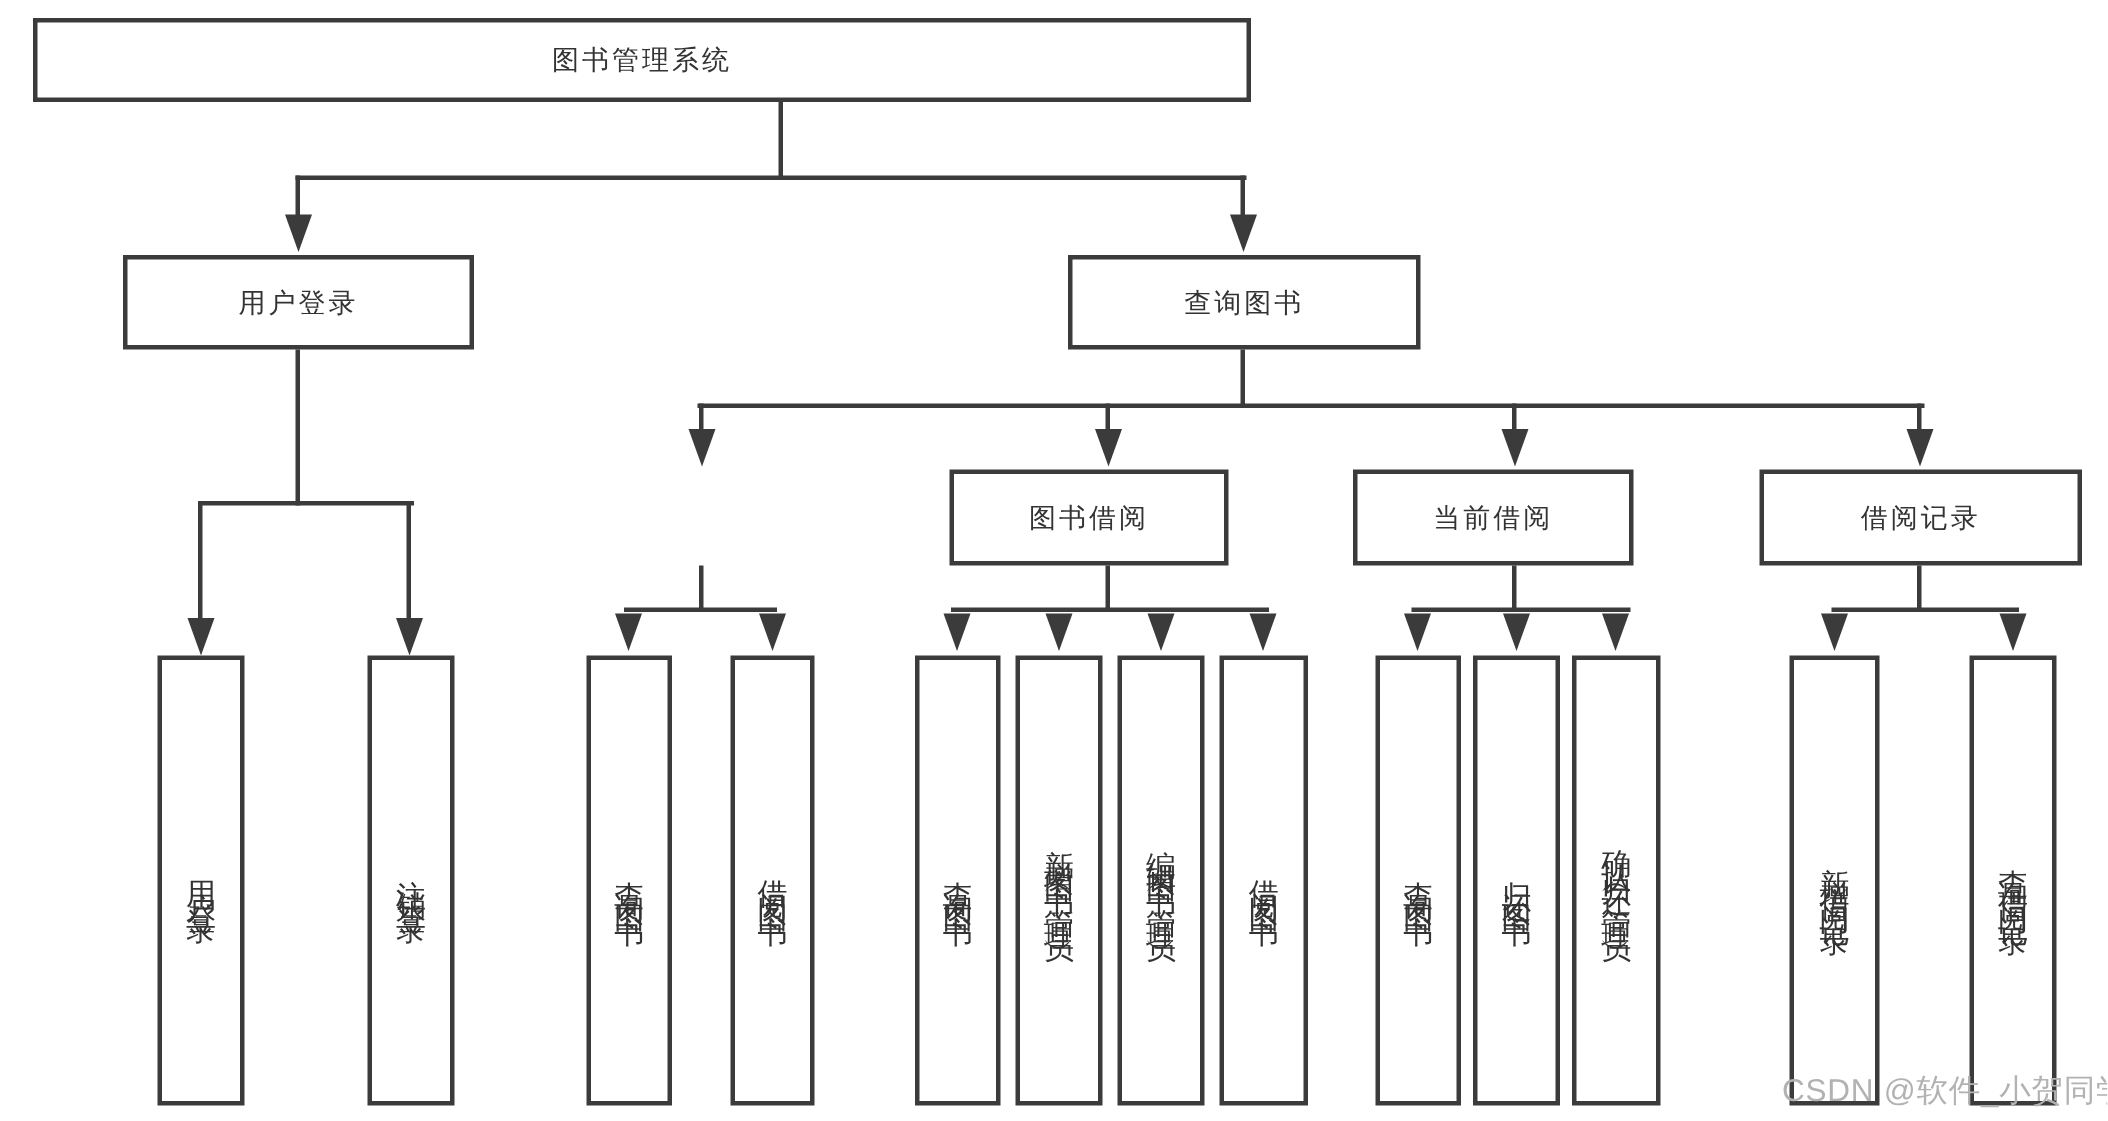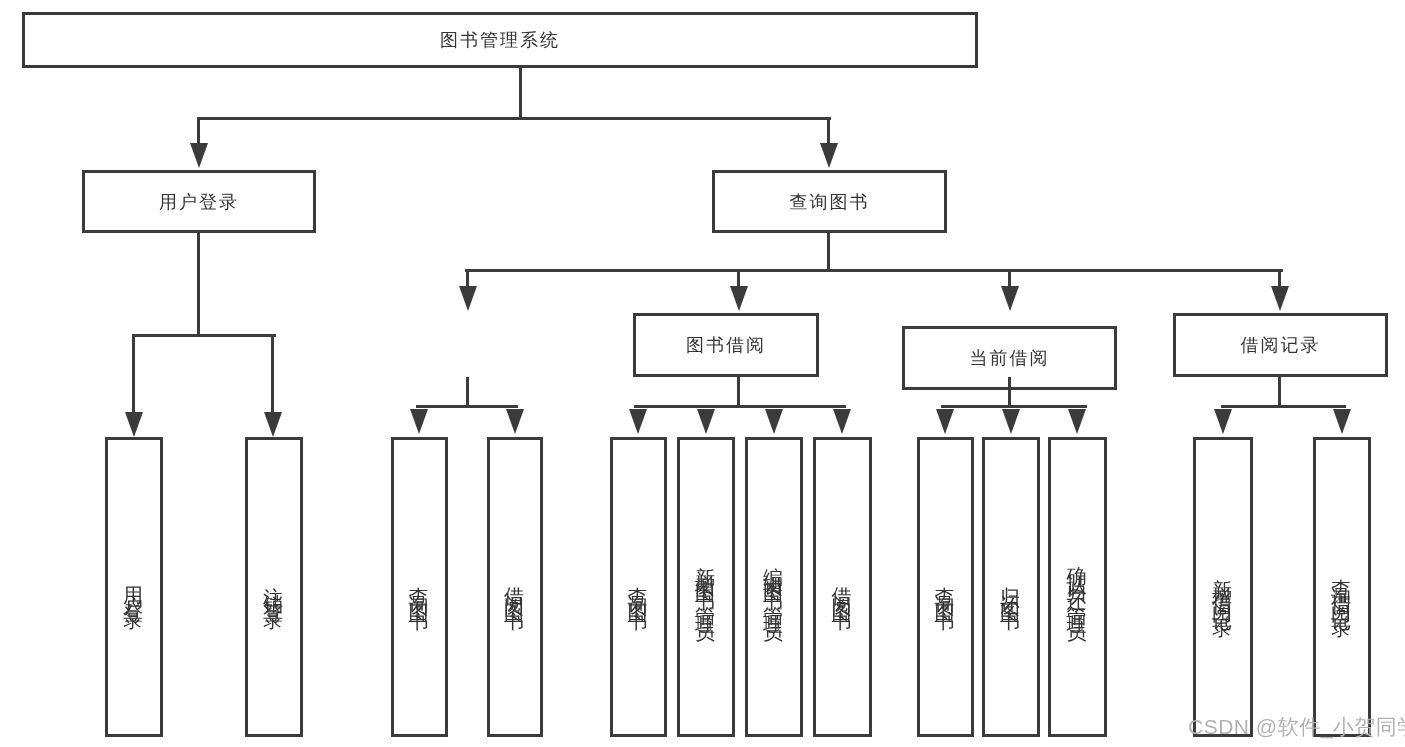--- a/index.html
+++ b/index.html
@@ -52,21 +52,21 @@
     white-space: nowrap;
     z-index: 5;
     letter-spacing: 0.5px;
   }
 </style>
 </head>
 <body>
 
 <div id="canvas">
 
-  <div class="node" style="left:22px; top:12px; width:956px; height:56px;">图书管理系统</div>
+  <div class="node" style="left:22px; top:12px; width:812px; height:56px;">图书管理系统</div>
 
   <div class="vl" style="left:519px; top:68px;  width:3px; height:52px;"></div>
   <div class="hl" style="left:197px; top:117px; width:634px; height:3px;"></div>
   <div class="vl" style="left:197px; top:117px; width:3px; height:29px;"></div>
   <div class="arr" style="left:190px; top:143px;"></div>
   <div class="vl" style="left:827px; top:117px; width:3px; height:29px;"></div>
   <div class="arr" style="left:820px; top:143px;"></div>
 
   <div class="node" style="left:82px; top:170px; width:234px; height:63px;">用户登录</div>
   <div class="node" style="left:712px; top:170px; width:235px; height:63px;">查询图书</div>
@@ -83,21 +83,21 @@
   <div class="vl" style="left:466px;  top:269px; width:3px; height:17px;"></div>
   <div class="arr" style="left:459px;  top:286px;"></div>
   <div class="vl" style="left:737px;  top:269px; width:3px; height:17px;"></div>
   <div class="arr" style="left:730px;  top:286px;"></div>
   <div class="vl" style="left:1008px; top:269px; width:3px; height:17px;"></div>
   <div class="arr" style="left:1001px; top:286px;"></div>
   <div class="vl" style="left:1278px; top:269px; width:3px; height:17px;"></div>
   <div class="arr" style="left:1271px; top:286px;"></div>
 
   <div class="node" style="left:633px; top:313px; width:186px; height:64px;">图书借阅</div>
-  <div class="node" style="left:902px; top:326px; width:215px; height:64px;">当前借阅</div>
+  <div class="node" style="left:902px; top:313px; width:187px; height:64px;">当前借阅</div>
   <div class="node" style="left:1173px; top:313px; width:215px; height:64px;">借阅记录</div>
 
   <div class="vl" style="left:466px; top:377px; width:3px; height:31px;"></div>
   <div class="hl" style="left:416px; top:405px; width:102px; height:3px;"></div>
   <div class="arr" style="left:410px; top:409px;"></div>
   <div class="arr" style="left:506px; top:409px;"></div>
 
   <div class="vl" style="left:737px; top:377px; width:3px; height:31px;"></div>
   <div class="hl" style="left:634px; top:405px; width:212px; height:3px;"></div>
   <div class="arr" style="left:629px; top:409px;"></div>

